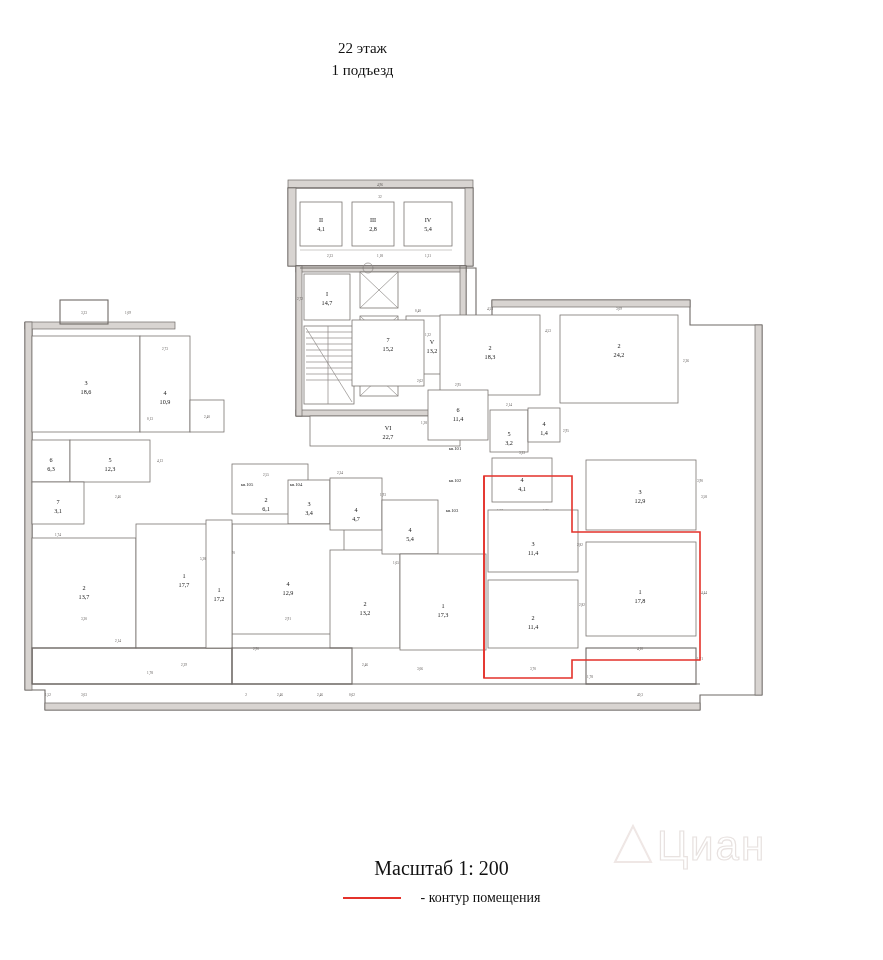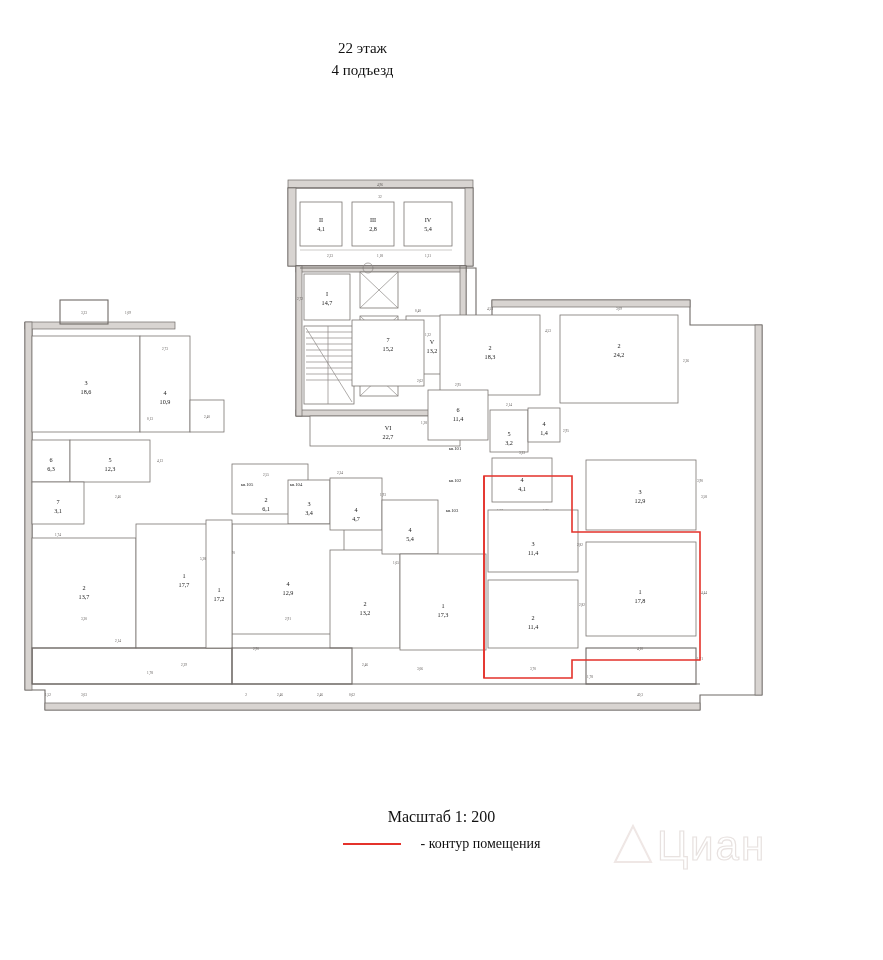--- a/index.html
+++ b/index.html
@@ -13,21 +13,21 @@
   }
   .title-block{
     position:absolute;top:38px;left:0;width:725px;text-align:center;
     line-height:1.45;
   }
   .title-block .line{font-size:15px;}
   .legend-block{
     position:absolute;top:805px;left:0;width:883px;text-align:center;
     line-height:1.5;
   }
-  .legend-block .scale{font-size:16px;}
+  .legend-block .scale{font-size:20px;margin-top:48px;}
   .legend-block .legend-title{font-size:16px;}
   .legend-row{
     margin-top:4px;
     display:flex;align-items:center;justify-content:center;gap:20px;
     font-size:14px;
   }
   .legend-swatch{
     display:inline-block;width:58px;height:0;border-top:2px solid #e4322b;
   }
   .plan-wrap{
@@ -53,21 +53,21 @@
     font-family:"Liberation Sans", sans-serif;
     font-size:42px;letter-spacing:2px;
     fill:none;stroke:#e8e2e0;stroke-width:1.2;
   }
 </style>
 </head>
 <body>
 
 <div class="title-block">
   <div class="line">22 этаж</div>
-  <div class="line">4 подъезд</div>
+  <div class="line">1 подъезд</div>
 </div>
 
 <div class="plan-wrap">
 <svg width="883" height="640" viewBox="0 0 883 640">
 
   <g>
     <rect class="hatch" x="288" y="30" width="185" height="8"></rect>
     <rect class="wall" x="288" y="38" width="185" height="78"></rect>
     <rect class="hatch" x="288" y="38" width="8" height="78"></rect>
     <rect class="hatch" x="465" y="38" width="8" height="78"></rect>

